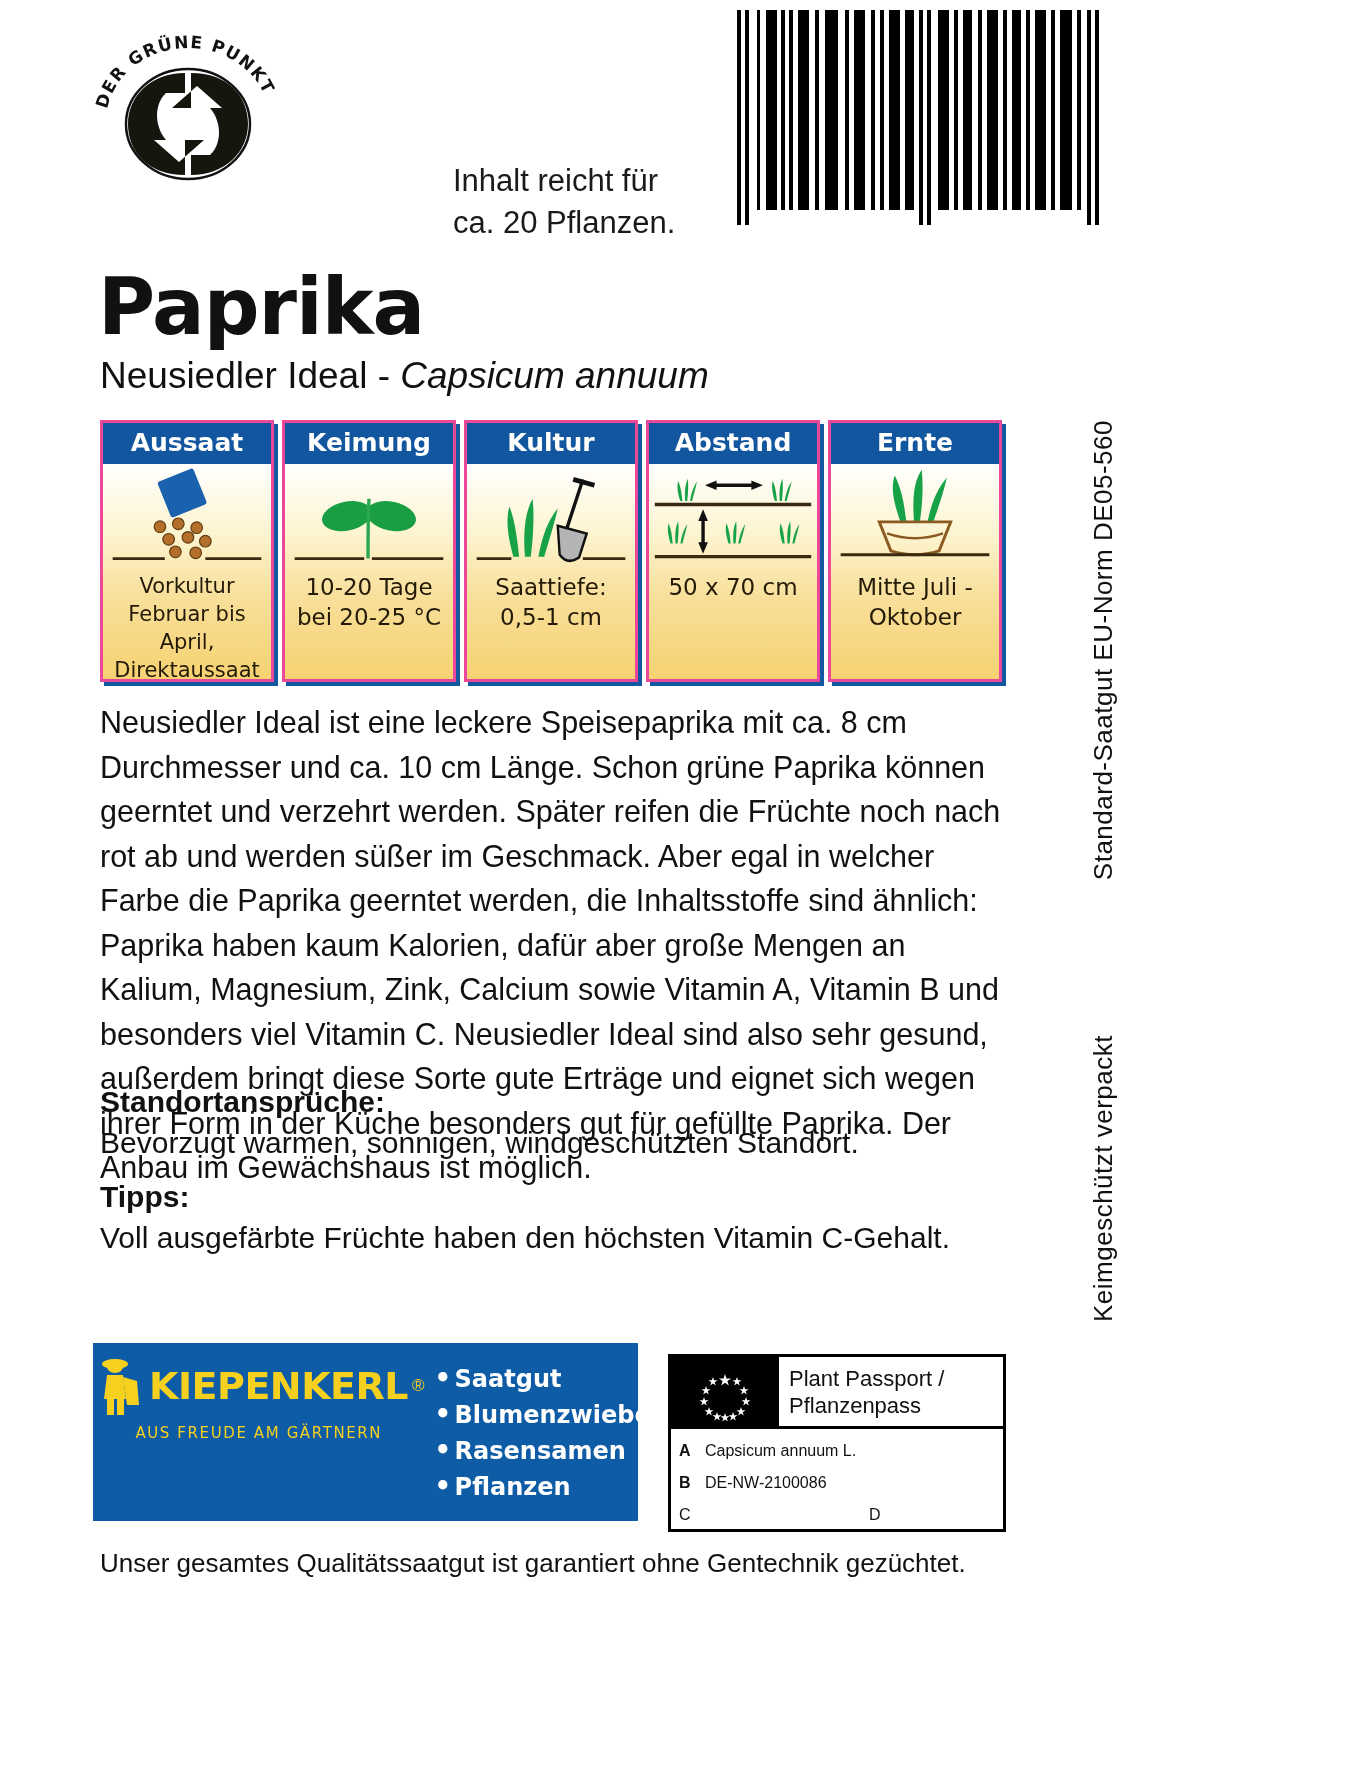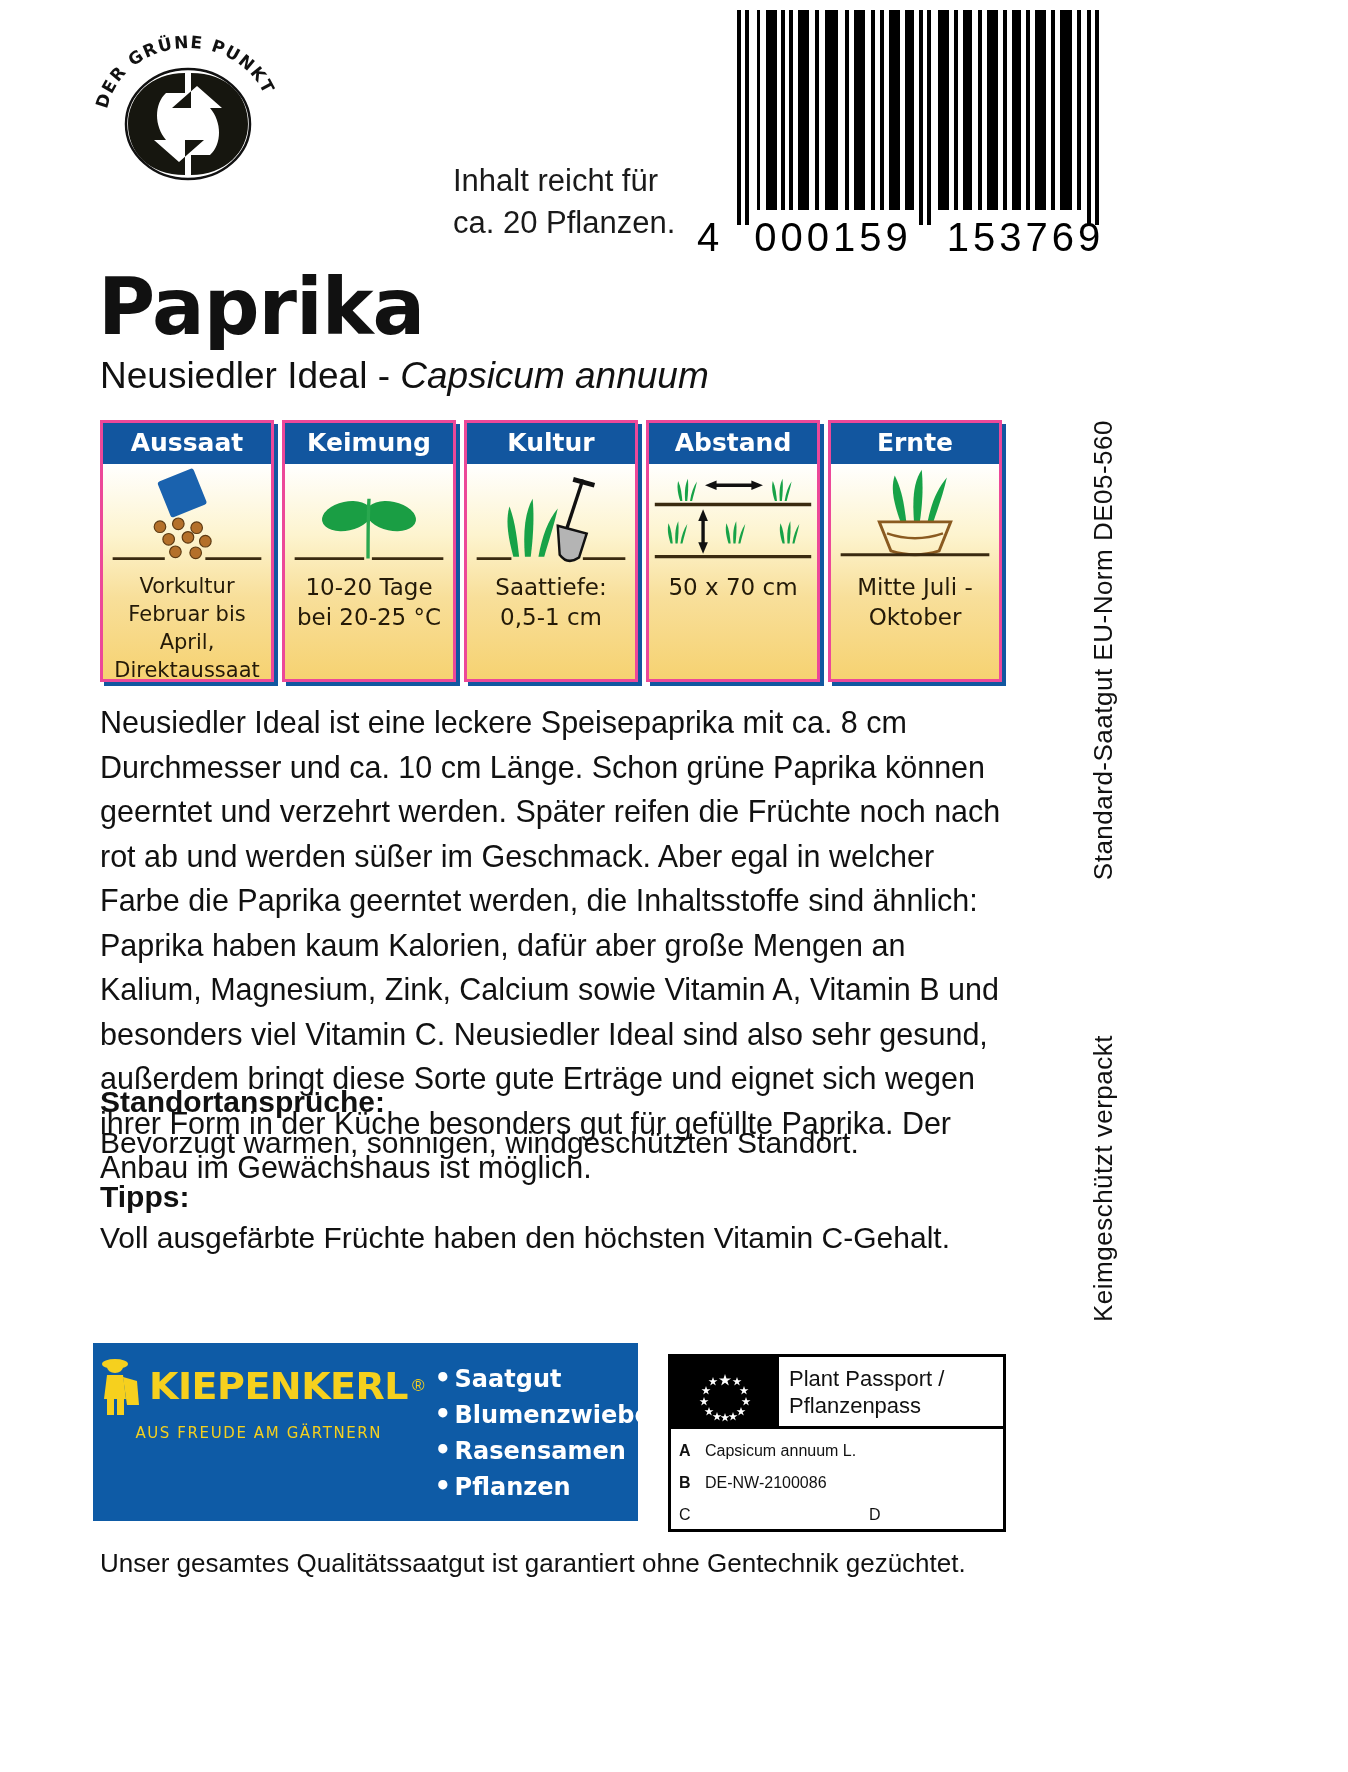--- a/index.html
+++ b/index.html
@@ -237,23 +237,20 @@
         <rect x="277" y="0" width="9" height="200"></rect>
         <rect x="291" y="0" width="4" height="200"></rect>
         <rect x="300" y="0" width="11" height="200"></rect>
         <rect x="316" y="0" width="4" height="200"></rect>
         <rect x="325" y="0" width="12" height="200"></rect>
         <rect x="342" y="0" width="4" height="200"></rect>
         <rect x="352" y="0" width="4" height="215"></rect>
         <rect x="360" y="0" width="4" height="215"></rect>
       </g>
     </svg>
-    <div class="barcode-digits">
-      <span class="bc-d1">4</span><span class="bc-d2">000159</span><span class="bc-d3">153769</span>
-    </div>
   </div>
 
   <div class="title">Paprika</div>
   <div class="subtitle">
     <span>Neusiedler Ideal - </span><span class="latin">Capsicum annuum</span>
   </div>
 
   <div class="icon-row">
 
     <div class="icon-box">

